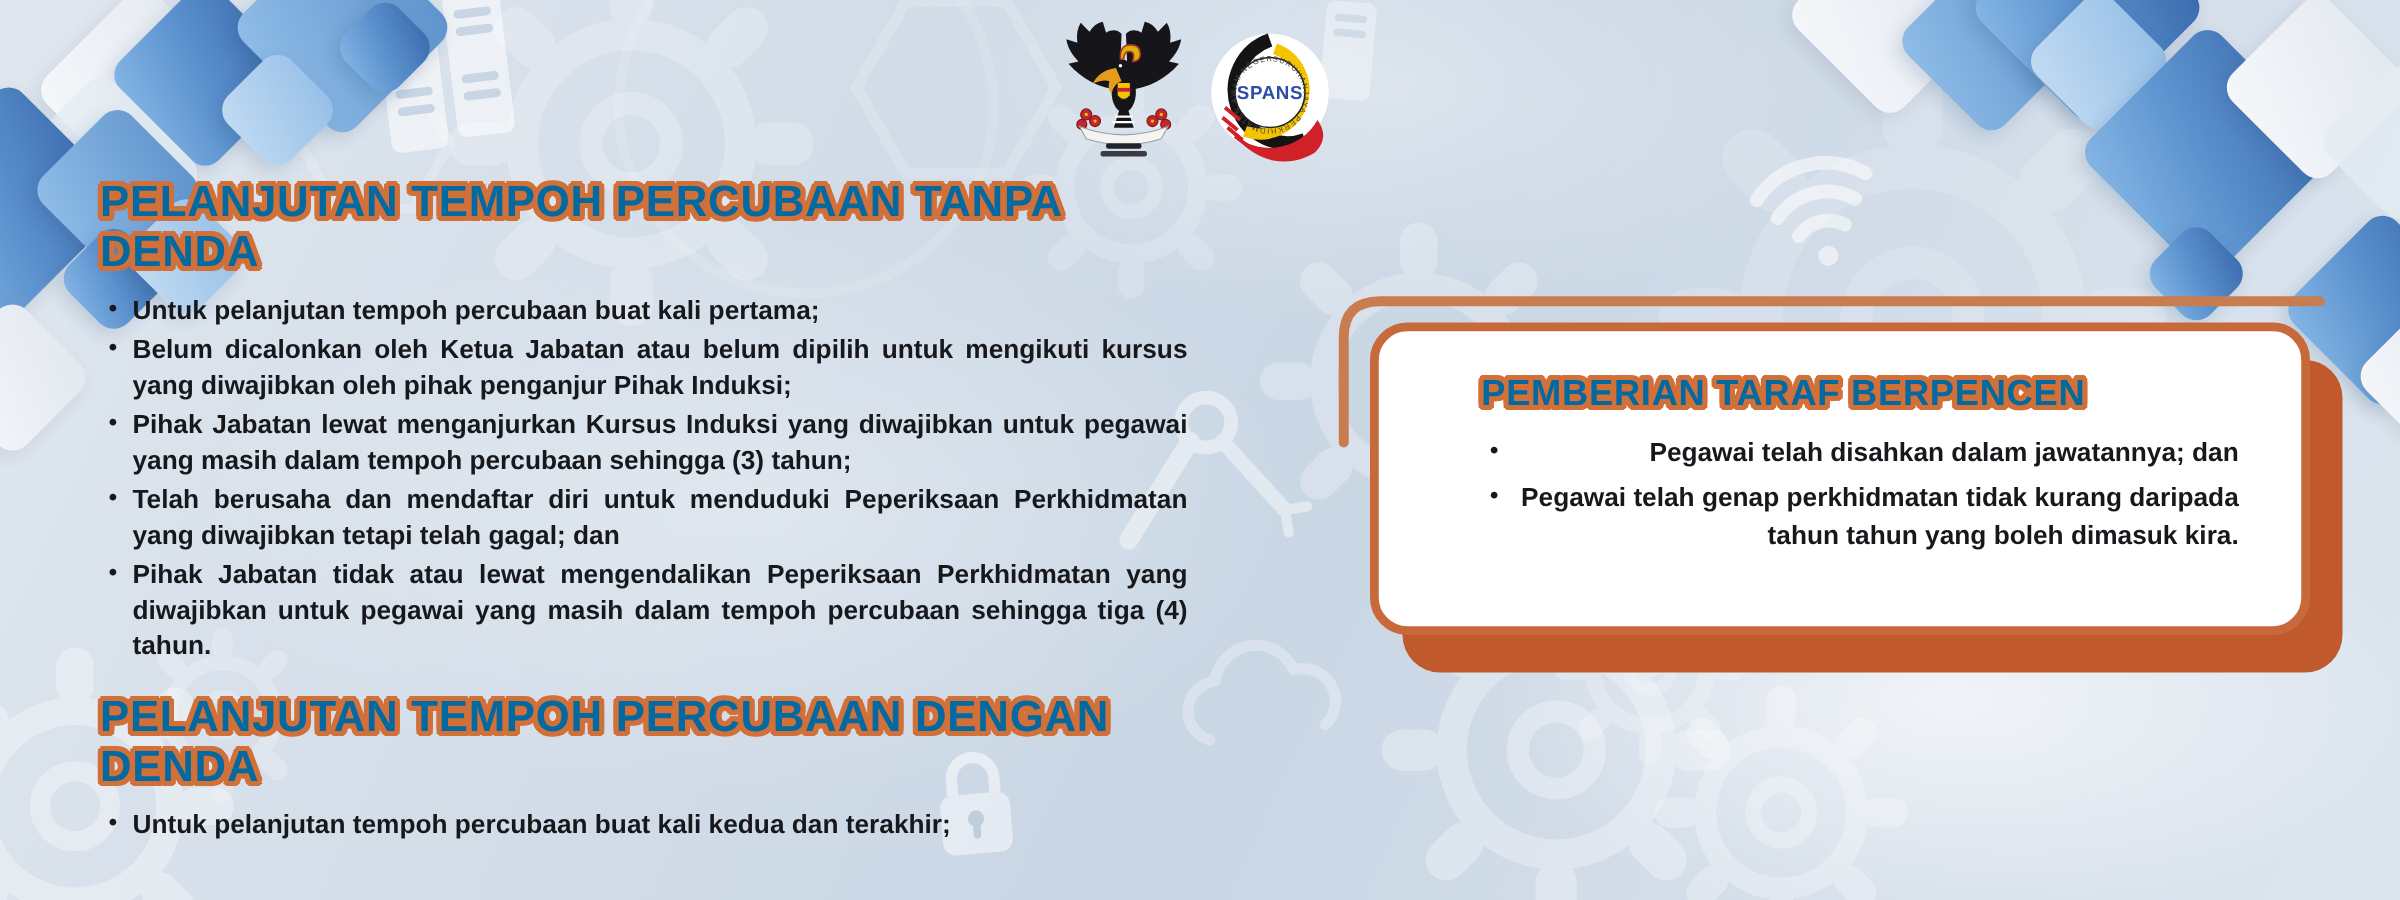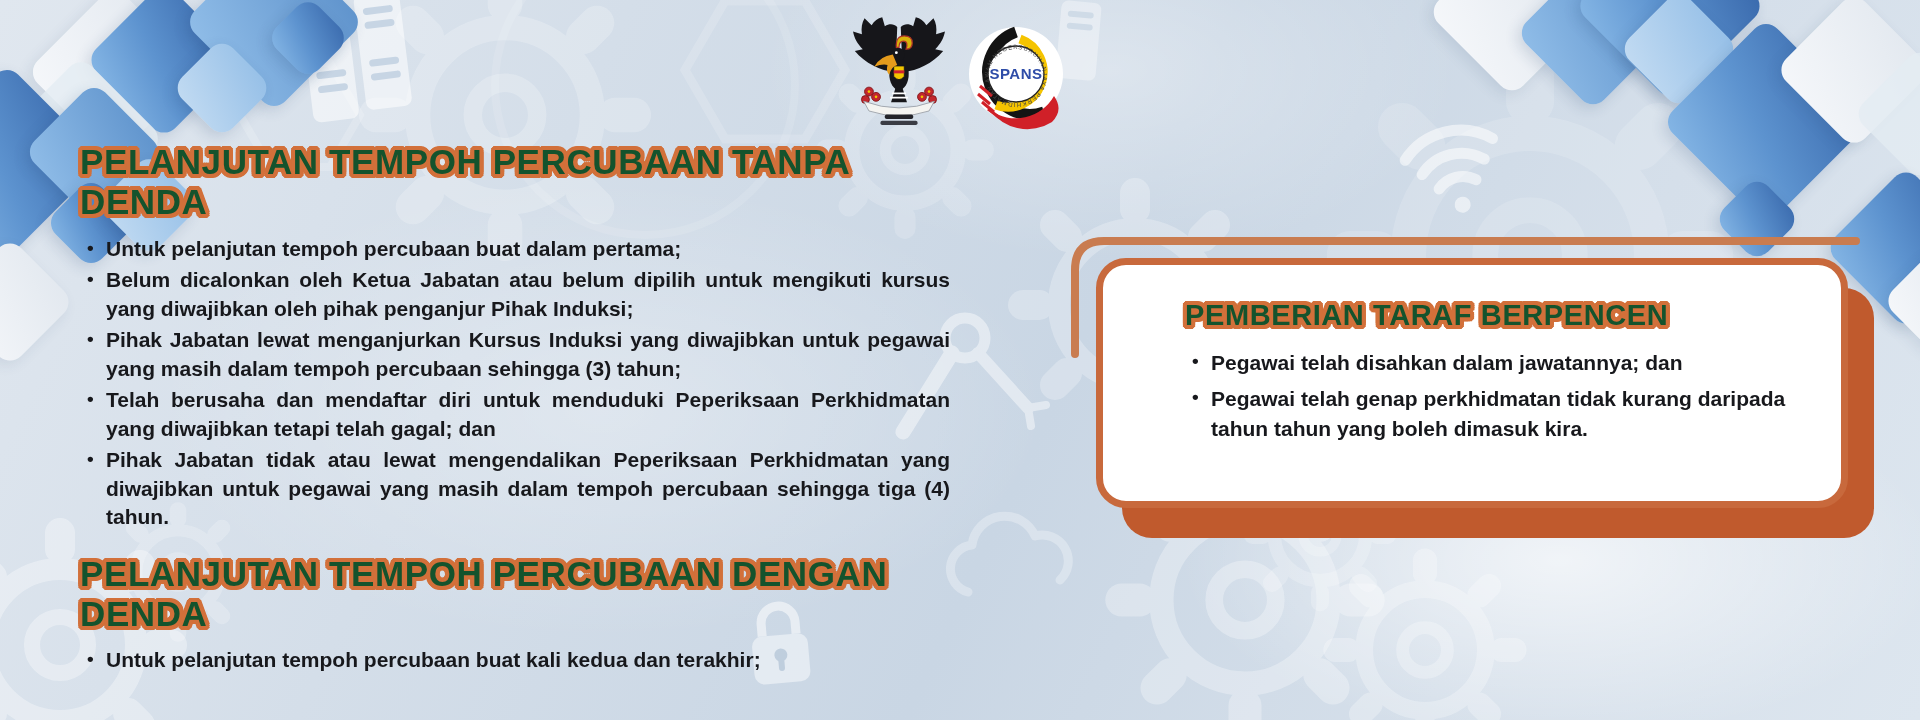--- a/index.html
+++ b/index.html
@@ -23,21 +23,21 @@
   .dm-deep {background:linear-gradient(200deg,#3a6aad 0%,#5d93cf 55%,#85b6e5 100%);}
   .dm-mid  {background:linear-gradient(200deg,#5f93cc 0%,#90bde8 100%);}
   .dm-light{background:linear-gradient(200deg,#95bfe7 0%,#c2dbf2 100%);}
   .dm-pale {background:linear-gradient(200deg,#e2e8ef 0%,#f5f7fa 100%);box-shadow:0 6px 14px rgba(40,70,110,.10);}
   .dm-ghost{background:rgba(228,236,243,.8);box-shadow:none;}
 
   .watermarks{position:absolute;left:0;top:0;}
 
   
   .h-outline{
-    font-weight:bold;color:#14532d;letter-spacing:.6px;margin:0;
+    font-weight:bold;color:#0369a1;letter-spacing:.6px;margin:0;
     text-shadow:
       -4px 0 0 #d2703a, 4px 0 0 #d2703a, 0 -4px 0 #d2703a, 0 4px 0 #d2703a,
       -3px -3px 0 #d2703a, 3px -3px 0 #d2703a, -3px 3px 0 #d2703a, 3px 3px 0 #d2703a,
       -4px 2px 0 #d2703a, 4px 2px 0 #d2703a, -2px 4px 0 #d2703a, 2px 4px 0 #d2703a,
       -4px -2px 0 #d2703a, 4px -2px 0 #d2703a, -2px -4px 0 #d2703a, 2px -4px 0 #d2703a;
   }
   .left-col{position:absolute;left:80px;top:142px;width:870px;}
   .left-col h1{font-size:35px;line-height:1.15;}
   .left-col h2{font-size:35px;line-height:1.15;margin-top:22px;}
   ul.blist{list-style:none;margin:12px 0 8px 0;padding:0;color:#17181c;
@@ -50,21 +50,21 @@
   
   .card-wrap{position:absolute;left:1096px;top:258px;width:752px;height:182px;padding-left:36px;}
   .card-shadow{position:absolute;left:26px;top:30px;width:752px;height:250px;
                background:#c05a2d;border-radius:30px;}
   .bracket{position:absolute;left:-28px;top:-22px;}
   .card{position:absolute;left:0;top:0;width:752px;height:250px;box-sizing:border-box;
         background:#ffffff;border:7px solid #c8693c;border-radius:30px;
         padding:34px 50px 0 82px;}
   .card h2{font-size:29px;}
   .card ul.blist{margin-top:16px;font-size:21px;}
-  .card ul.blist li{text-align:left;margin-bottom:7px;line-height:1.4;}
+  .card ul.blist li{text-align:right;margin-bottom:7px;line-height:1.4;}
 
   .logos{position:absolute;left:846px;top:12px;width:230px;height:130px;}
 </style>
 </head>
 <body>
 
 <div class="haze haze-3"></div>
 <div class="haze haze-2"></div>
 <div class="haze haze-1"></div>
 
@@ -257,21 +257,21 @@
     <text font-size="6" fill="#444" letter-spacing="1">
       <textPath href="#ringPath" startOffset="2">SURUHANJAYA PERKHIDMATAN AWAM NEGERI SARAWAK</textPath>
     </text>
     <text x="50" y="55" text-anchor="middle" font-size="15" font-weight="bold" fill="#2f4da8" letter-spacing=".5">SPANS</text>
   </svg>
 </div>
 
 <main class="left-col">
   <h1 class="h-outline">PELANJUTAN TEMPOH PERCUBAAN TANPA DENDA</h1>
   <ul class="blist">
-    <li>Untuk pelanjutan tempoh percubaan buat dalam pertama;</li>
+    <li>Untuk pelanjutan tempoh percubaan buat kali pertama;</li>
     <li>Belum dicalonkan oleh Ketua Jabatan atau belum dipilih untuk mengikuti kursus yang diwajibkan oleh pihak penganjur Pihak Induksi;</li>
     <li>Pihak Jabatan lewat menganjurkan Kursus Induksi yang diwajibkan untuk pegawai yang masih dalam tempoh percubaan sehingga (3) tahun;</li>
     <li>Telah berusaha dan mendaftar diri untuk menduduki Peperiksaan Perkhidmatan yang diwajibkan tetapi telah gagal; dan</li>
     <li>Pihak Jabatan tidak atau lewat mengendalikan Peperiksaan Perkhidmatan yang diwajibkan untuk pegawai yang masih dalam tempoh percubaan sehingga tiga (4) tahun.</li>
   </ul>
   <h2 class="h-outline">PELANJUTAN TEMPOH PERCUBAAN DENGAN DENDA</h2>
   <ul class="blist loose">
     <li>Untuk pelanjutan tempoh percubaan buat kali kedua dan terakhir;</li>
 
   </ul>

